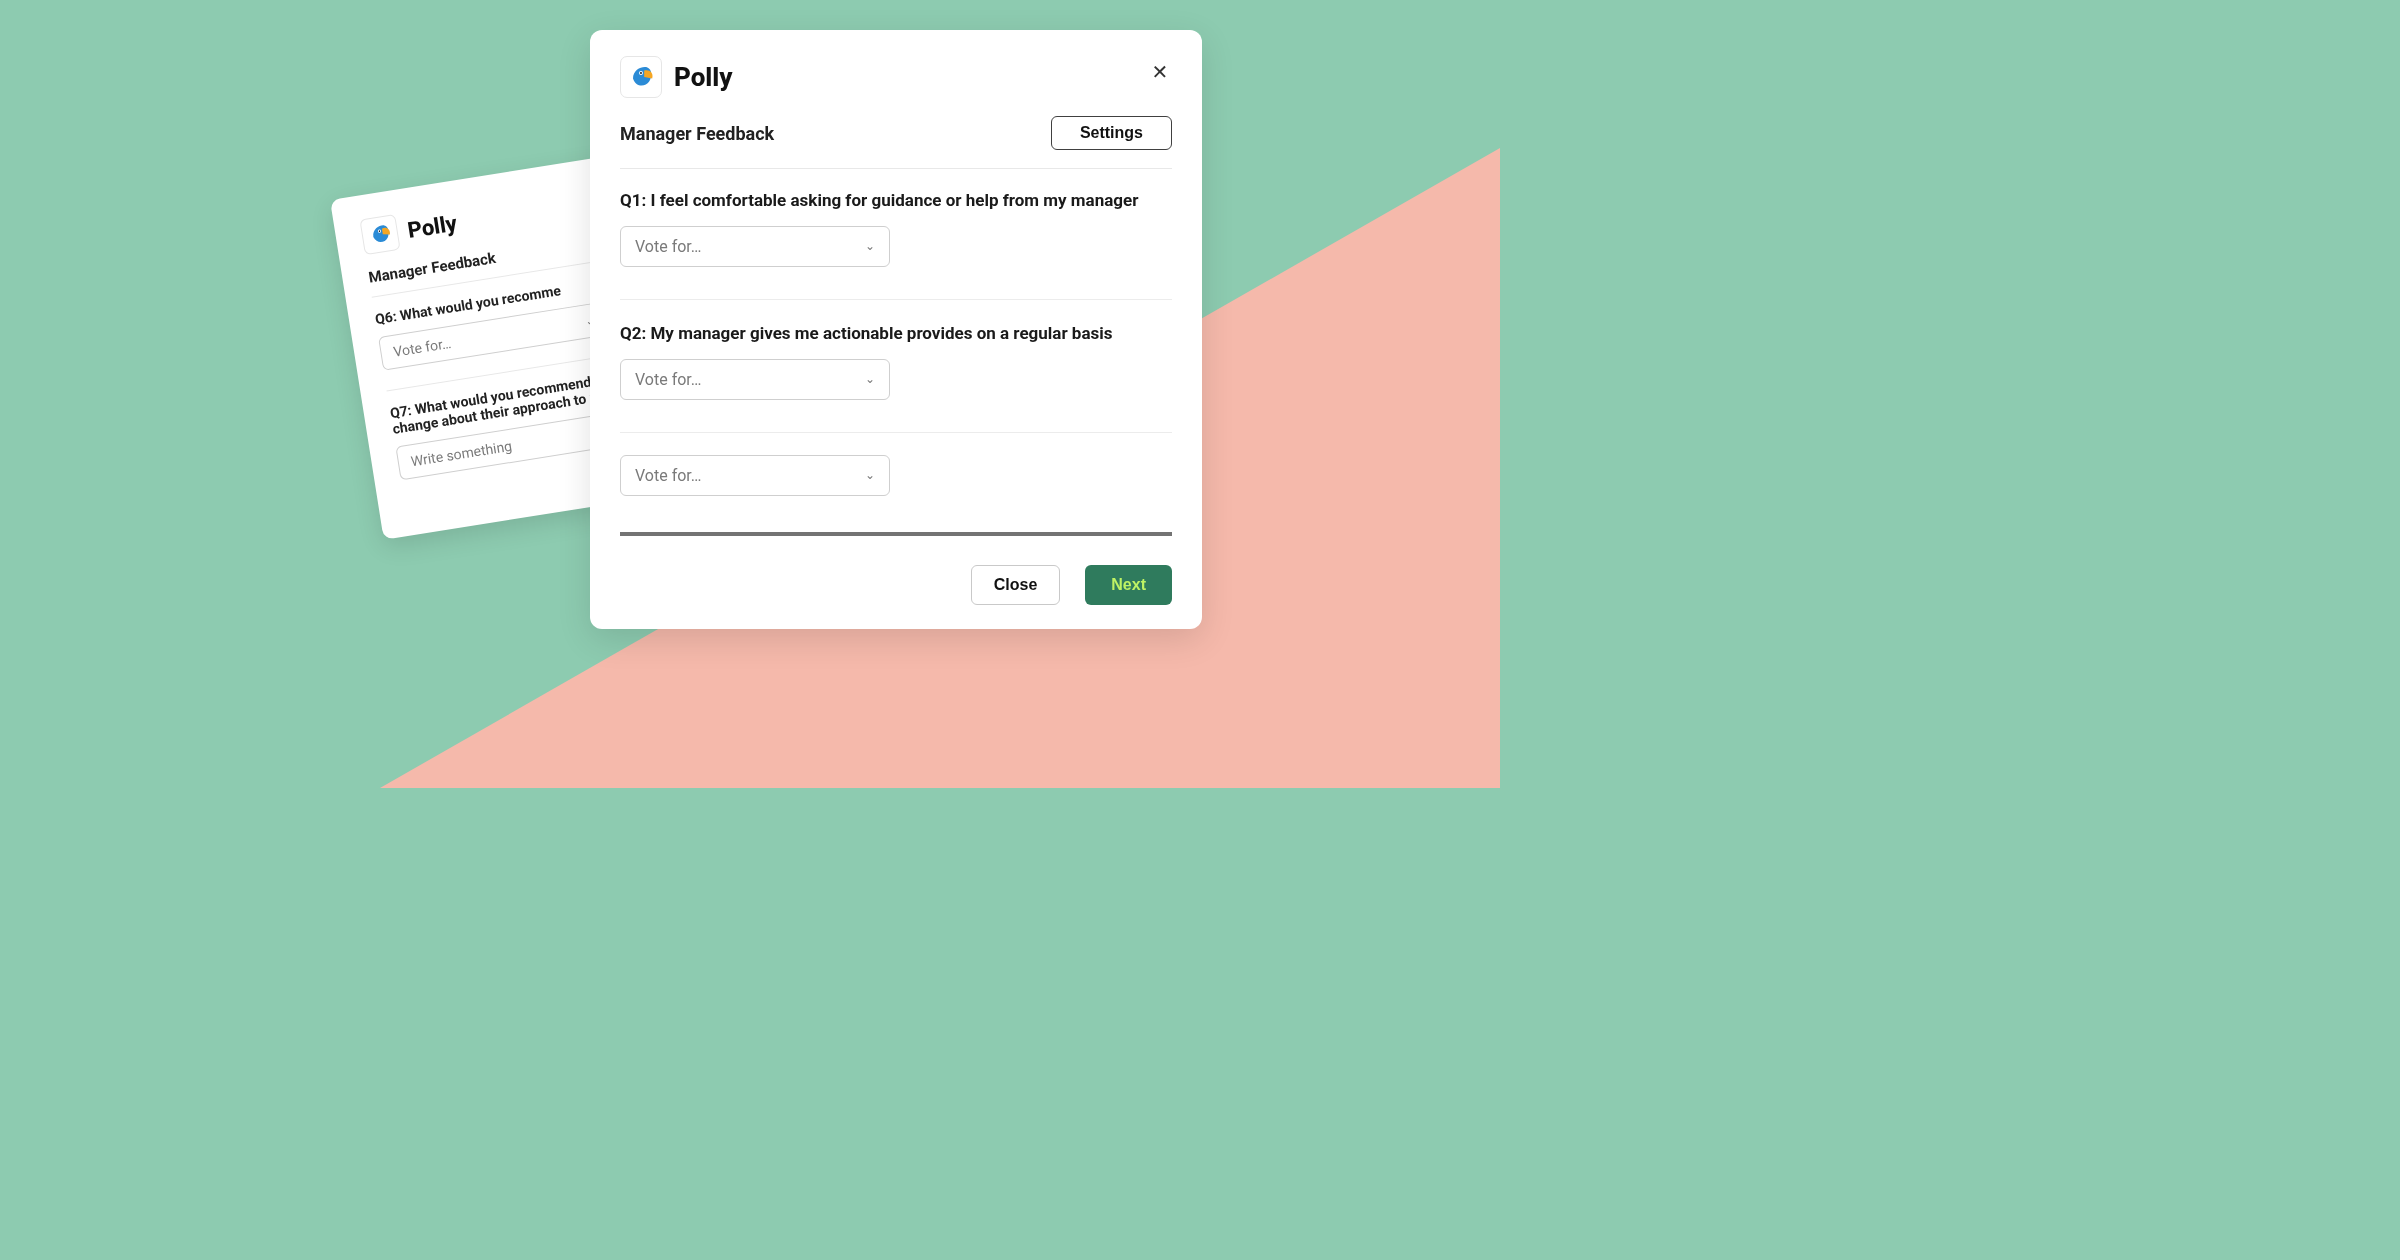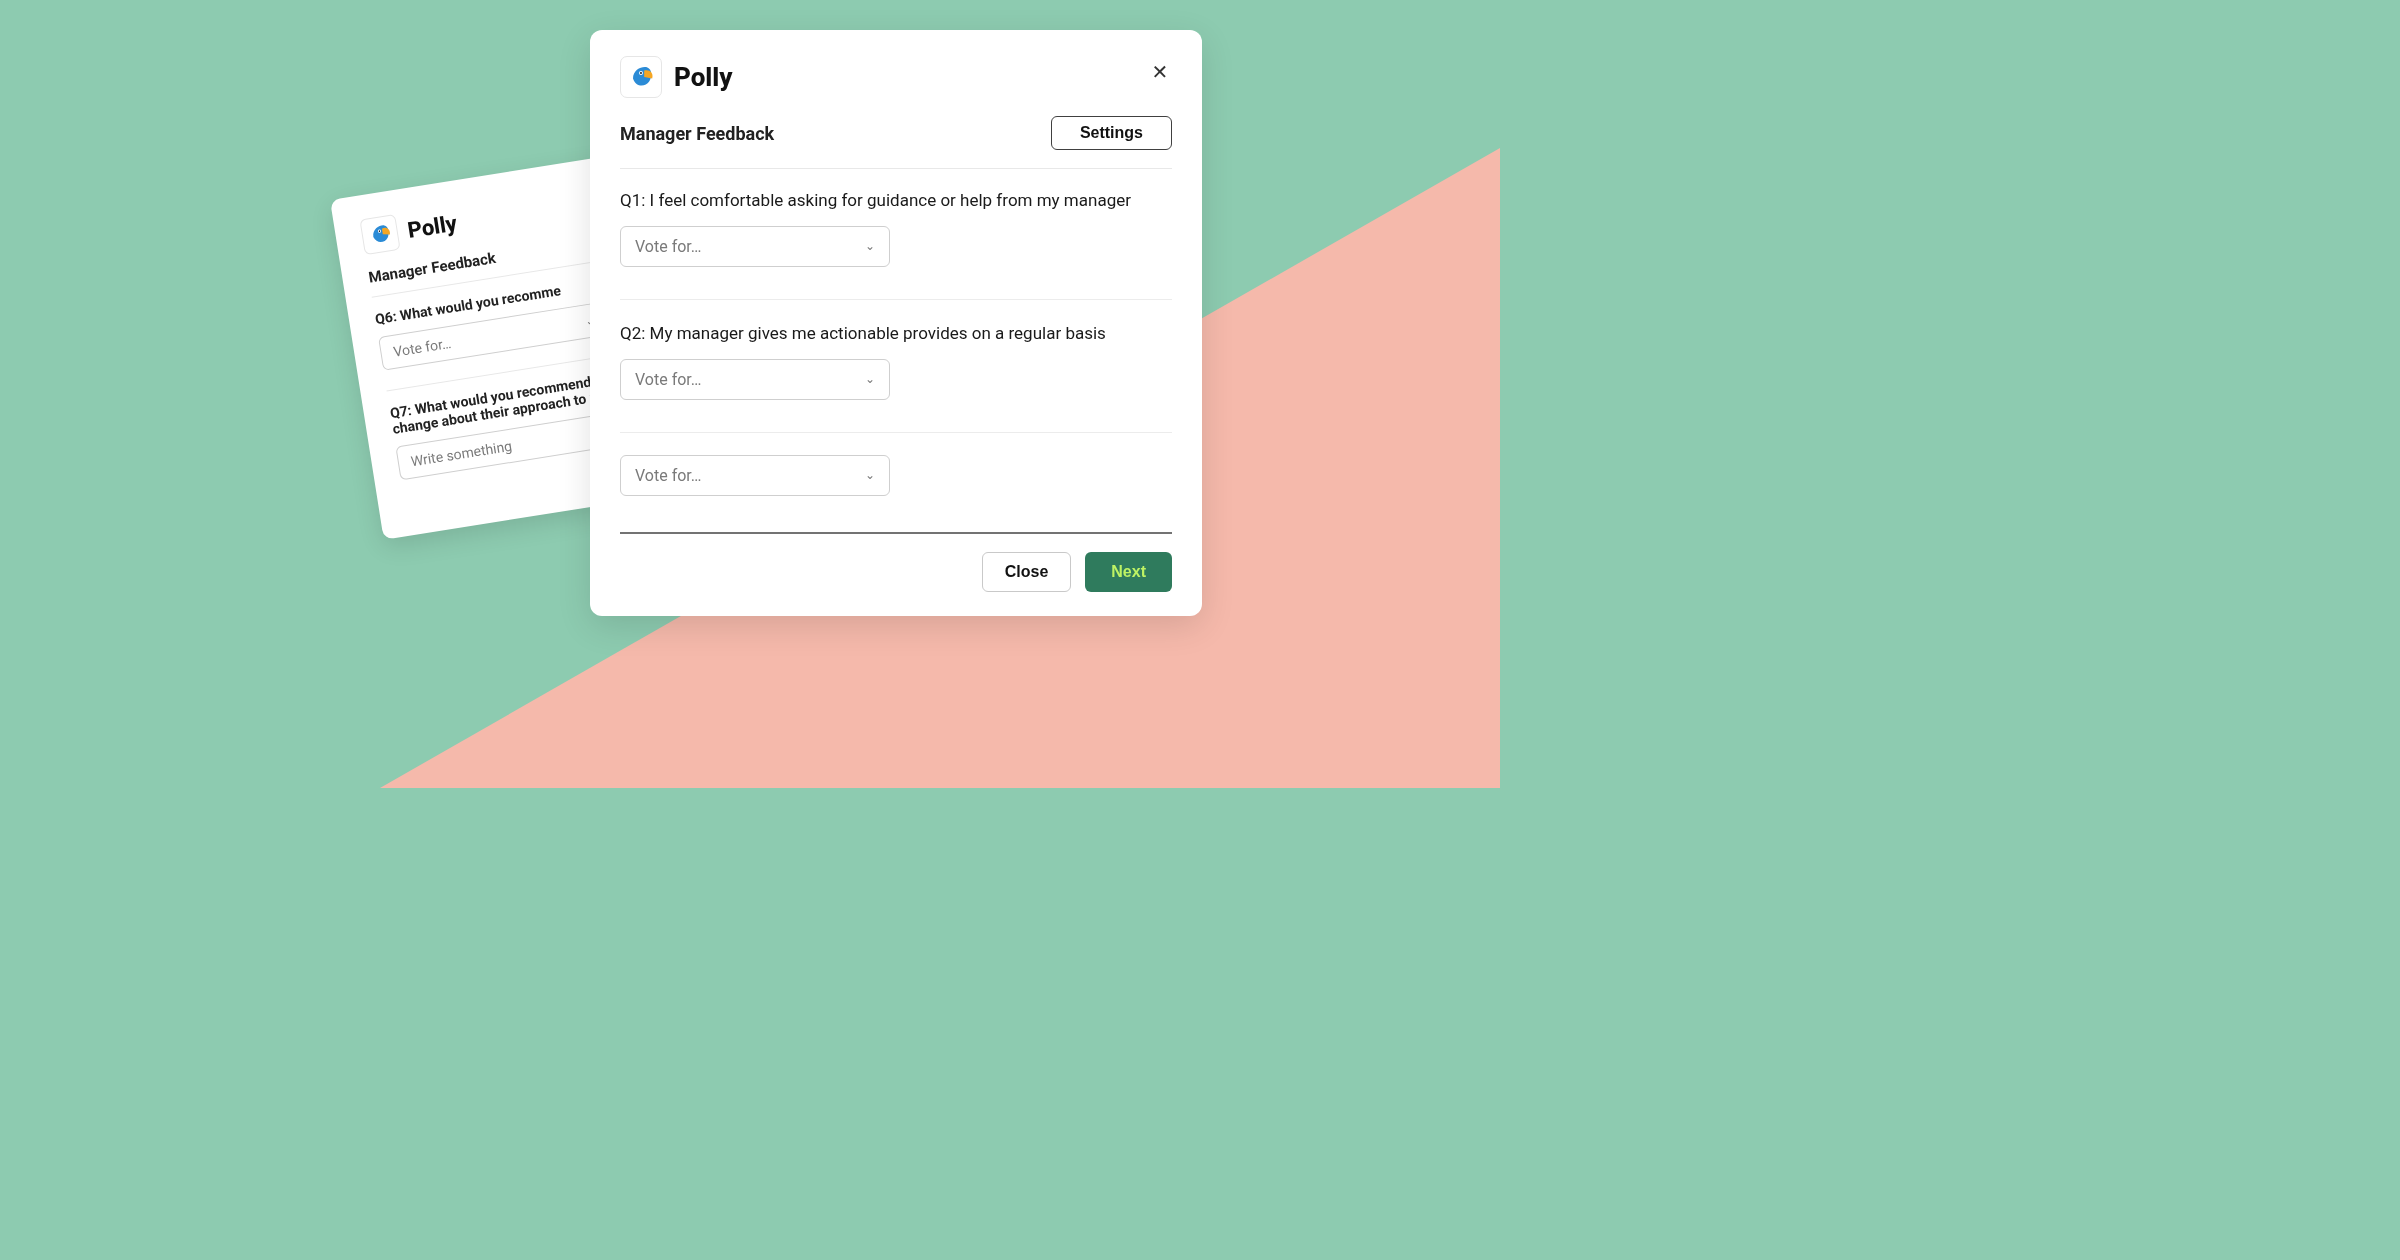--- a/index.html
+++ b/index.html
@@ -80,34 +80,34 @@
   .cf-subrow{display:flex;align-items:center;justify-content:space-between;margin-bottom:12px;}
   .cf-subtitle{font-size:18px;font-weight:700;color:#222;}
   .settings-btn{
     border:1px solid #404040;background:#fff;border-radius:6px;
     padding:7px 28px;font-size:16px;font-weight:700;color:#111;cursor:pointer;
   }
 
   .cf-divider{border:none;border-top:1px solid #e8e8e8;margin:6px 0 20px;}
 
   .question-block{margin-bottom:10px;}
-  .question-text{font-size:17px;font-weight:400;color:#1a1a1a;line-height:1.35;margin-bottom:14px;}
+  .question-text{font-size:17px;font-weight:700;color:#1a1a1a;line-height:1.35;margin-bottom:14px;}
   .vote-select{
     width:270px;border:1px solid #cfcfcf;border-radius:6px;
     padding:10px 14px;font-size:16px;color:#7a7a7a;background:#fff;
     display:flex;align-items:center;justify-content:space-between;cursor:pointer;
   }
   .chev{font-size:12px;color:#7a7a7a;}
 
   .q-divider{border:none;border-top:1px solid #ececec;margin:22px 0;}
 
   .footer-row{
-    border-top:2px solid #737373;
-    margin-top:26px;padding-top:18px;
-    display:flex;justify-content:flex-end;gap:14px;
+    border-top:4px solid #737373;
+    margin-top:26px;padding-top:29px;
+    display:flex;justify-content:flex-end;gap:25px;
   }
   .btn-close{
     border:1px solid #c9c9c9;background:#fff;border-radius:6px;
     padding:10px 22px;font-size:16px;font-weight:700;color:#111;cursor:pointer;
   }
   .btn-next{
     border:none;background:#2f7b5d;color:#bef264;border-radius:6px;
     padding:10px 26px;font-size:16px;font-weight:700;cursor:pointer;
   }
 

